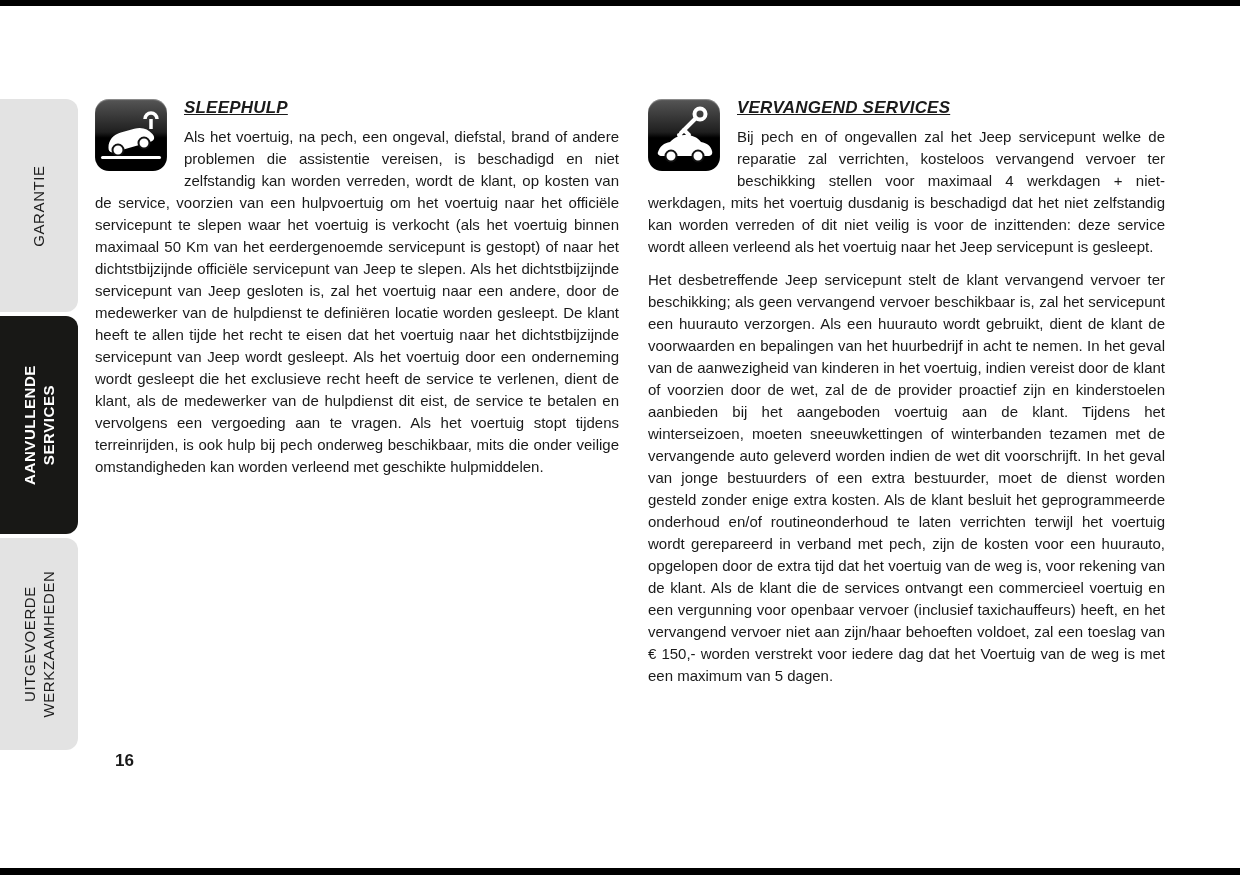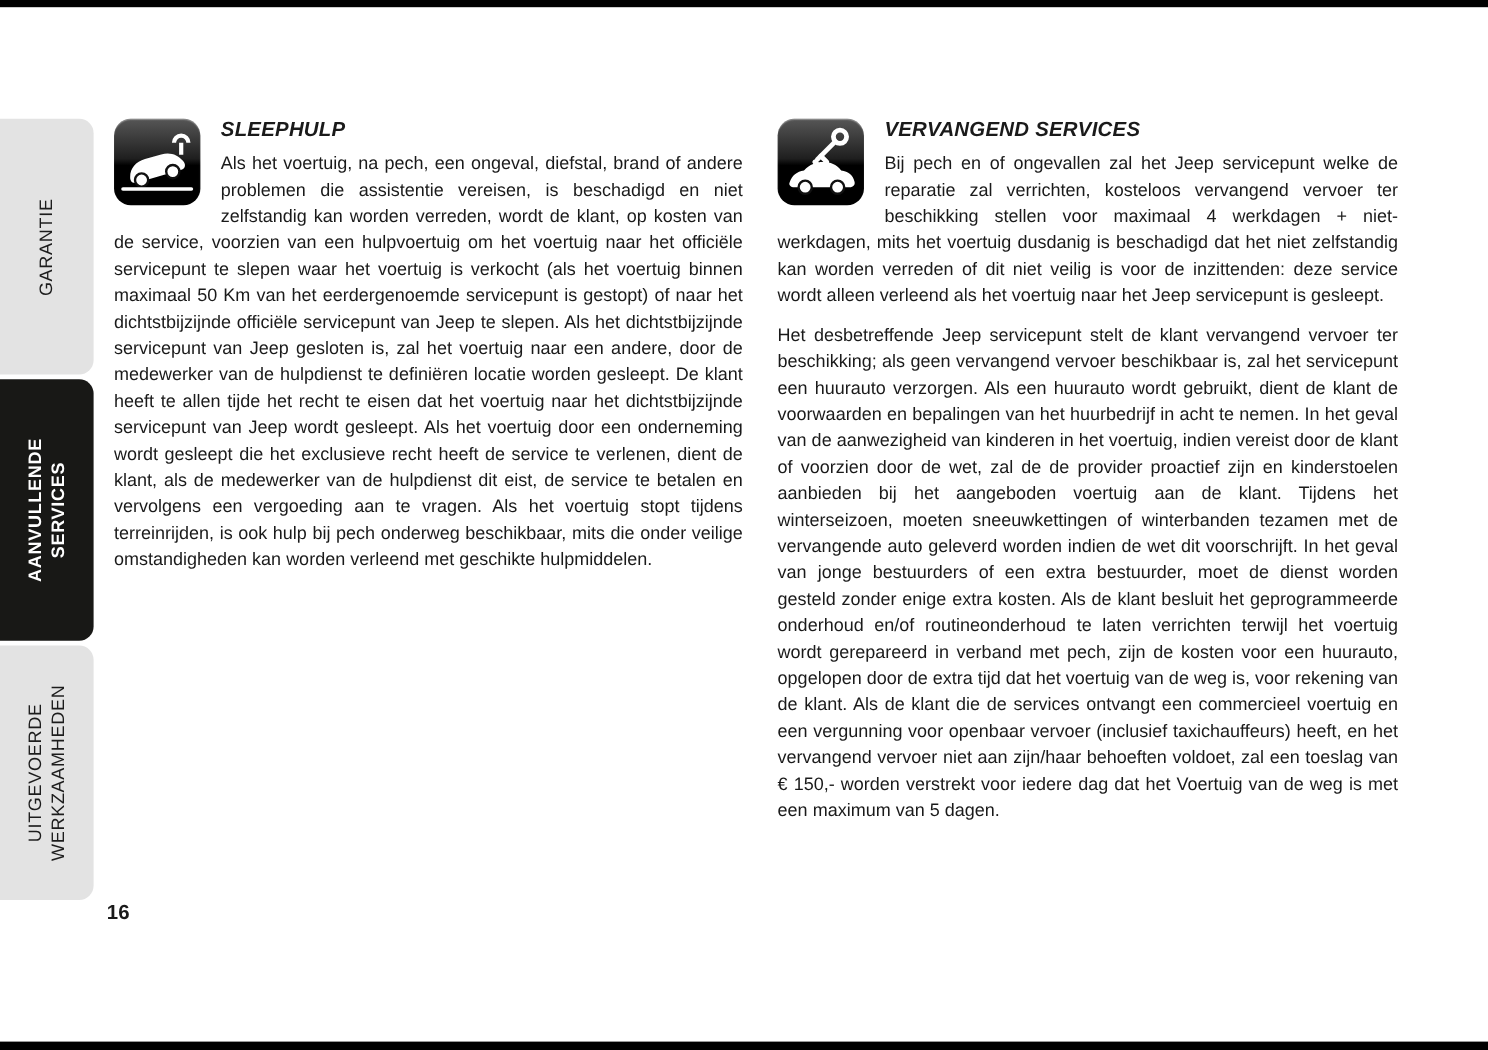--- a/index.html
+++ b/index.html
@@ -61,25 +61,26 @@
   }
   .icon-box svg { display: block; width: 72px; height: 72px; }
 
   .section-title {
     margin: 0 0 7px 0;
     font-size: 17px;
     font-weight: bold;
     font-style: italic;
     letter-spacing: 0.2px;
     text-align: left;
+    text-decoration: underline;
   }
   .body-par { margin: 0 0 11px 0; }
 
   .page-number {
-    position: absolute; left: 89px; top: 751px;
+    position: absolute; left: 115px; top: 751px;
     font-size: 17px; font-weight: bold; text-align: right;
   }
 </style>
 </head>
 <body>
 
 <div class="page">
 
   <div class="top-rule"></div>
   <div class="bottom-rule"></div>

